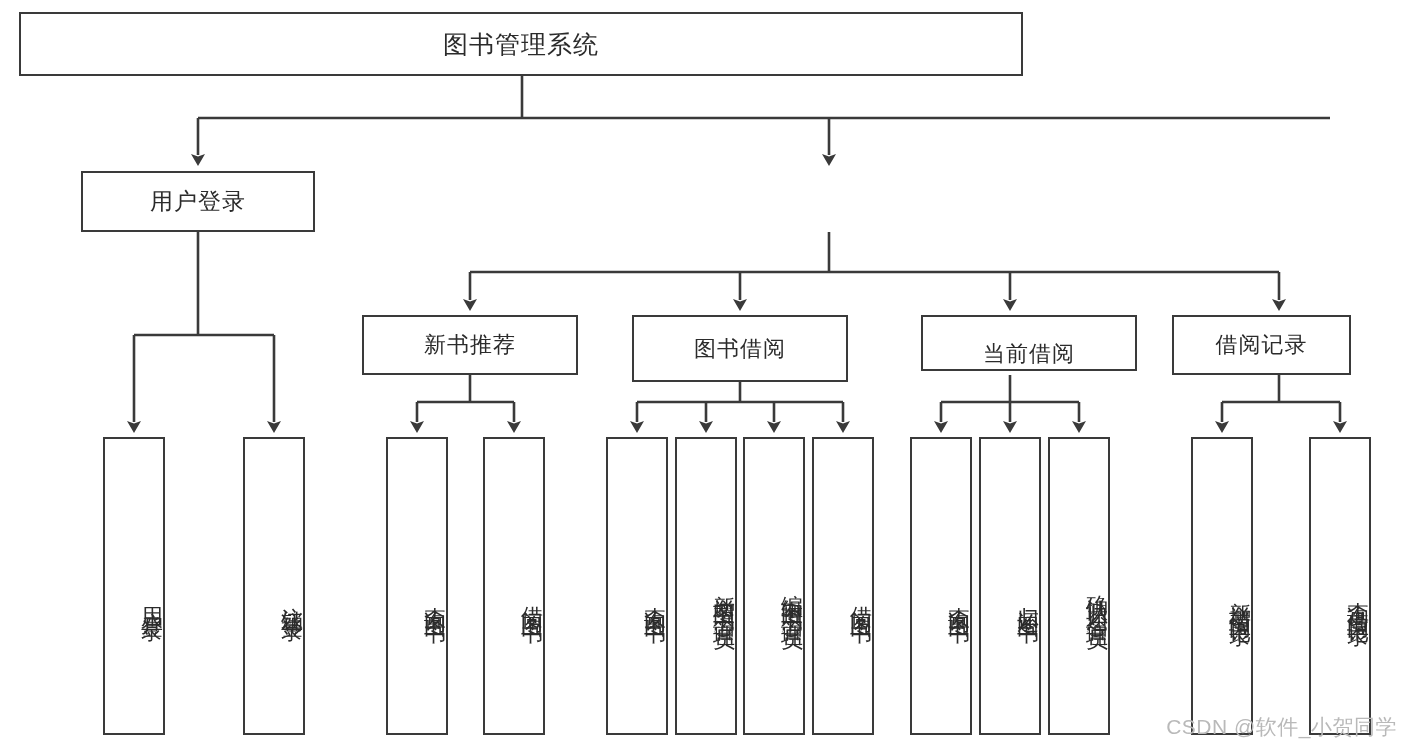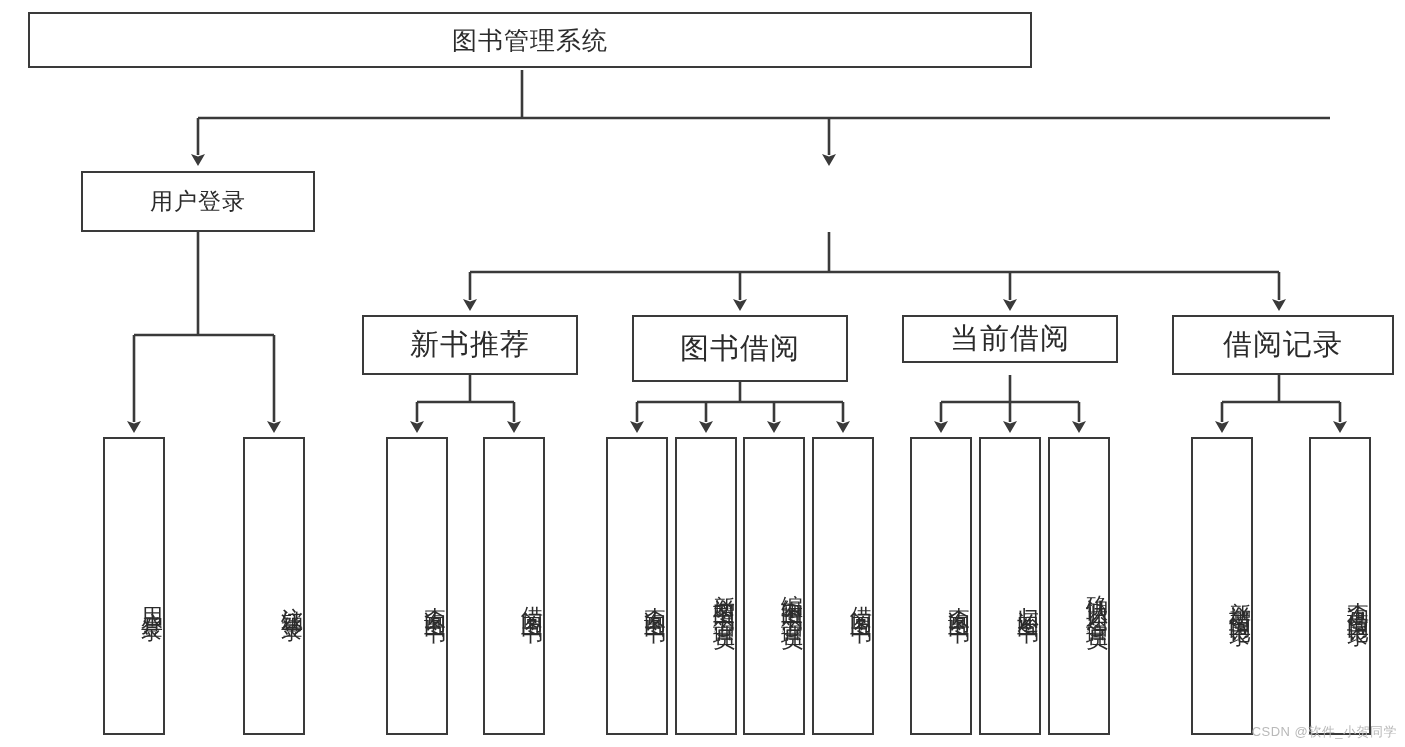--- a/index.html
+++ b/index.html
@@ -39,42 +39,42 @@
     letter-spacing: 1px;
     z-index: 2;
   }
   .node.root {
     font-size: 25px;
   }
   .node.level2 {
     font-size: 23px;
   }
   .node.level3 {
-    font-size: 29px;
+    font-size: 22px;
   }
   .node.leaf {
     font-size: 22px;
     writing-mode: vertical-rl;
     text-orientation: upright;
     letter-spacing: 5px;
     padding-top: 26px;
     align-items: flex-start;
     justify-content: center;
   }
   .node.leaf .vtext {
     writing-mode: vertical-rl;
     text-orientation: upright;
     line-height: 1.0;
     white-space: nowrap;
   }
   #watermark {
     position: absolute;
     right: 8px;
     bottom: 6px;
-    font-size: 13px;
+    font-size: 21px;
     color: #b9b9b9;
     letter-spacing: 0.5px;
     z-index: 5;
     white-space: nowrap;
   }
 </style>
 </head>
 <body>
 
 <div id="diagram-root">
@@ -122,38 +122,38 @@
       <path d="M1010,402 L1010,422" marker-end="url(#arrow)"></path>
       <path d="M1079,402 L1079,422" marker-end="url(#arrow)"></path>
 
       <path d="M1279,375 L1279,402"></path>
       <path d="M1222,402 L1340,402"></path>
       <path d="M1222,402 L1222,422" marker-end="url(#arrow)"></path>
       <path d="M1340,402 L1340,422" marker-end="url(#arrow)"></path>
     </g>
   </svg>
 
-  <div class="node root" style="left:28px; top:12px; width:1004px; height:56px;text-align:right;">
+  <div class="node root" style="left:19px; top:12px; width:1004px; height:64px;text-align:right;">
     <span>图书管理系统</span>
   </div>
 
   <div class="node level2" style="left:81px; top:171px; width:234px; height:61px;">
     <span>用户登录</span>
   </div>
 
   <div class="node level3" style="left:362px; top:315px; width:216px; height:60px;">
     <span>新书推荐</span>
   </div>
   <div class="node level3" style="left:632px; top:315px; width:216px; height:67px;">
     <span>图书借阅</span>
   </div>
-  <div class="node level3" style="left:902px; top:315px; width:216px; height:48px;">
+  <div class="node level3" style="left:921px; top:315px; width:216px; height:56px;align-items:flex-end;">
     <span>当前借阅</span>
   </div>
-  <div class="node level3" style="left:1172px; top:315px; width:222px; height:60px;">
+  <div class="node level3" style="left:1172px; top:315px; width:179px; height:60px;">
     <span>借阅记录</span>
   </div>
 
   <div class="node leaf" style="left:103px; top:437px; width:62px; height:298px;">
     <span class="vtext">用户登录</span>
   </div>
   <div class="node leaf" style="left:243px; top:437px; width:62px; height:298px;">
     <span class="vtext">注销登录</span>
   </div>
 

